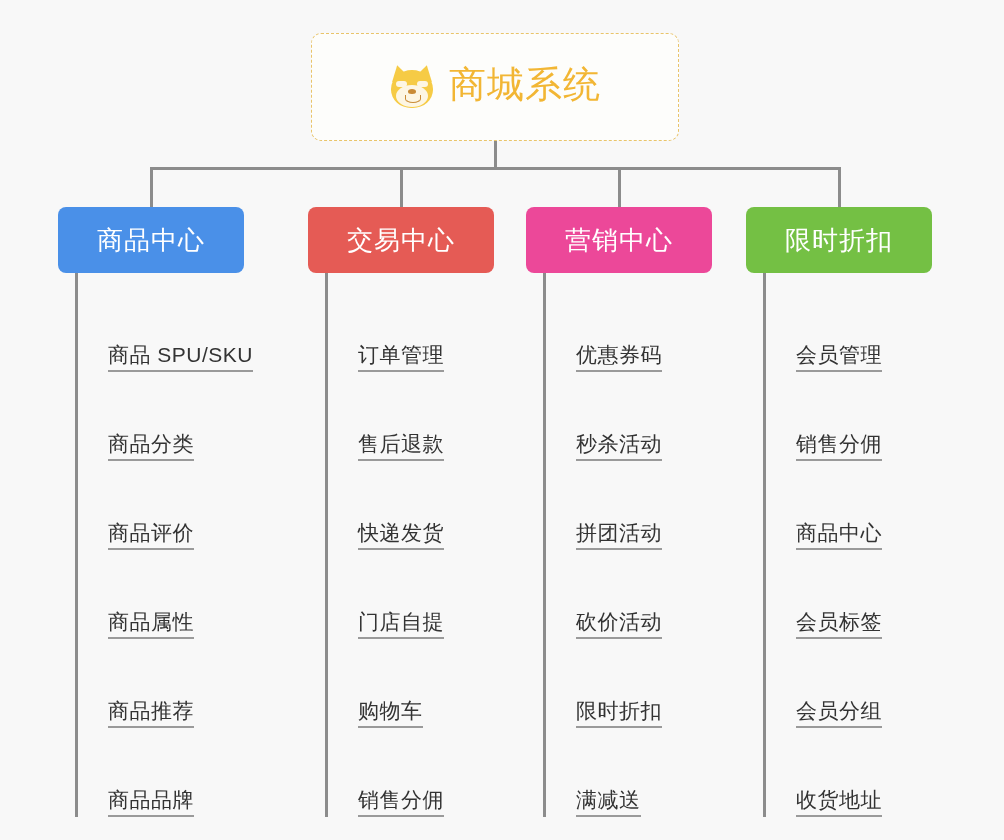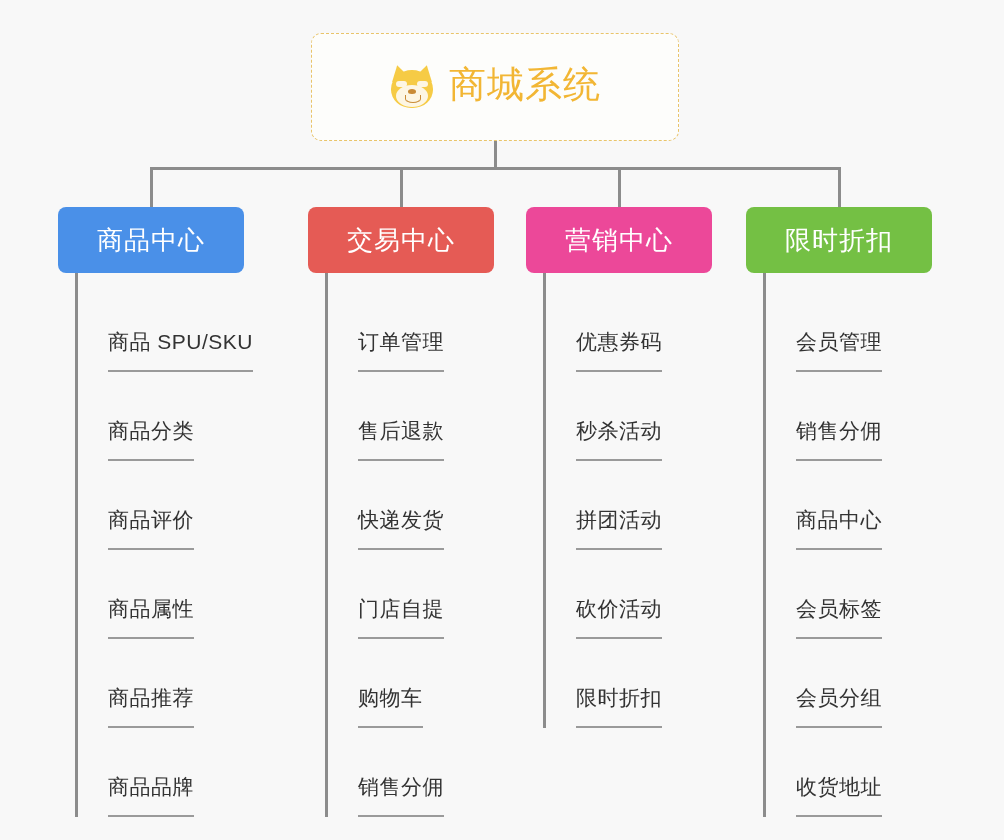--- a/index.html
+++ b/index.html
@@ -153,21 +153,21 @@
   }
   .leaf {
     position: relative;
     height: 89px;
     display: flex;
     align-items: flex-end;
   }
   .leaf-label {
     display: inline-block;
     margin-left: 30px;
-    padding-bottom: 14px;
+    padding-bottom: 1px;
     border-bottom: 2px solid #9a9a9a;
     color: #333333;
     font-size: 21px;
     white-space: nowrap;
     letter-spacing: 0.5px;
   }
 </style>
 </head>
 <body>
 
@@ -259,20 +259,23 @@
         </div>
       <div class="leaf">
           <span class="leaf-label">拼团活动</span>
         </div>
       <div class="leaf">
           <span class="leaf-label">砍价活动</span>
         </div>
       <div class="leaf">
           <span class="leaf-label">限时折扣</span>
         </div>
+      <div class="leaf">
+          <span class="leaf-label">满减送</span>
+        </div>
     </div>
   </div>
 
   <div class="column" style="left:746px;">
     <div class="cat-box" style="background: rgb(116, 192, 68);">
       <span>限时折扣</span>
     </div>
     <div class="branch">
       <div class="leaf">
           <span class="leaf-label">会员管理</span>

